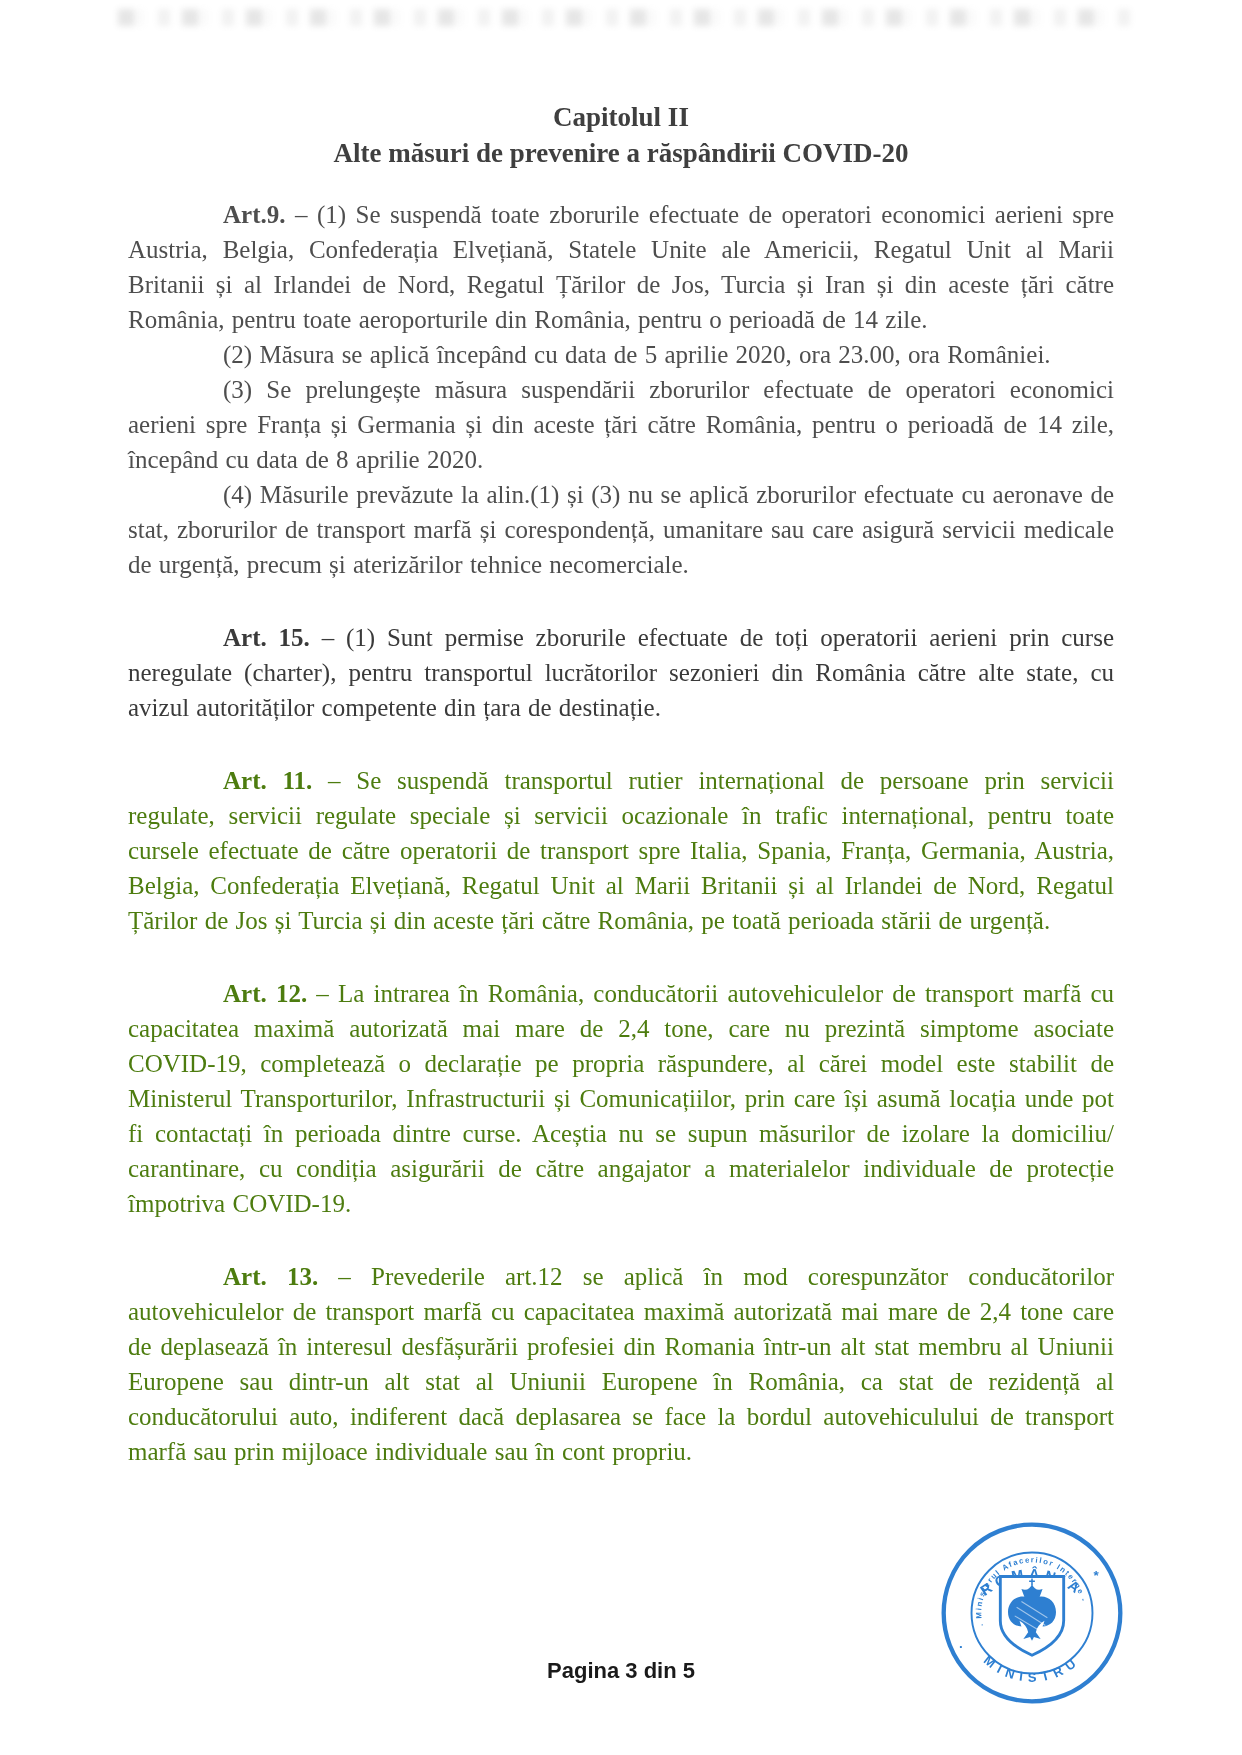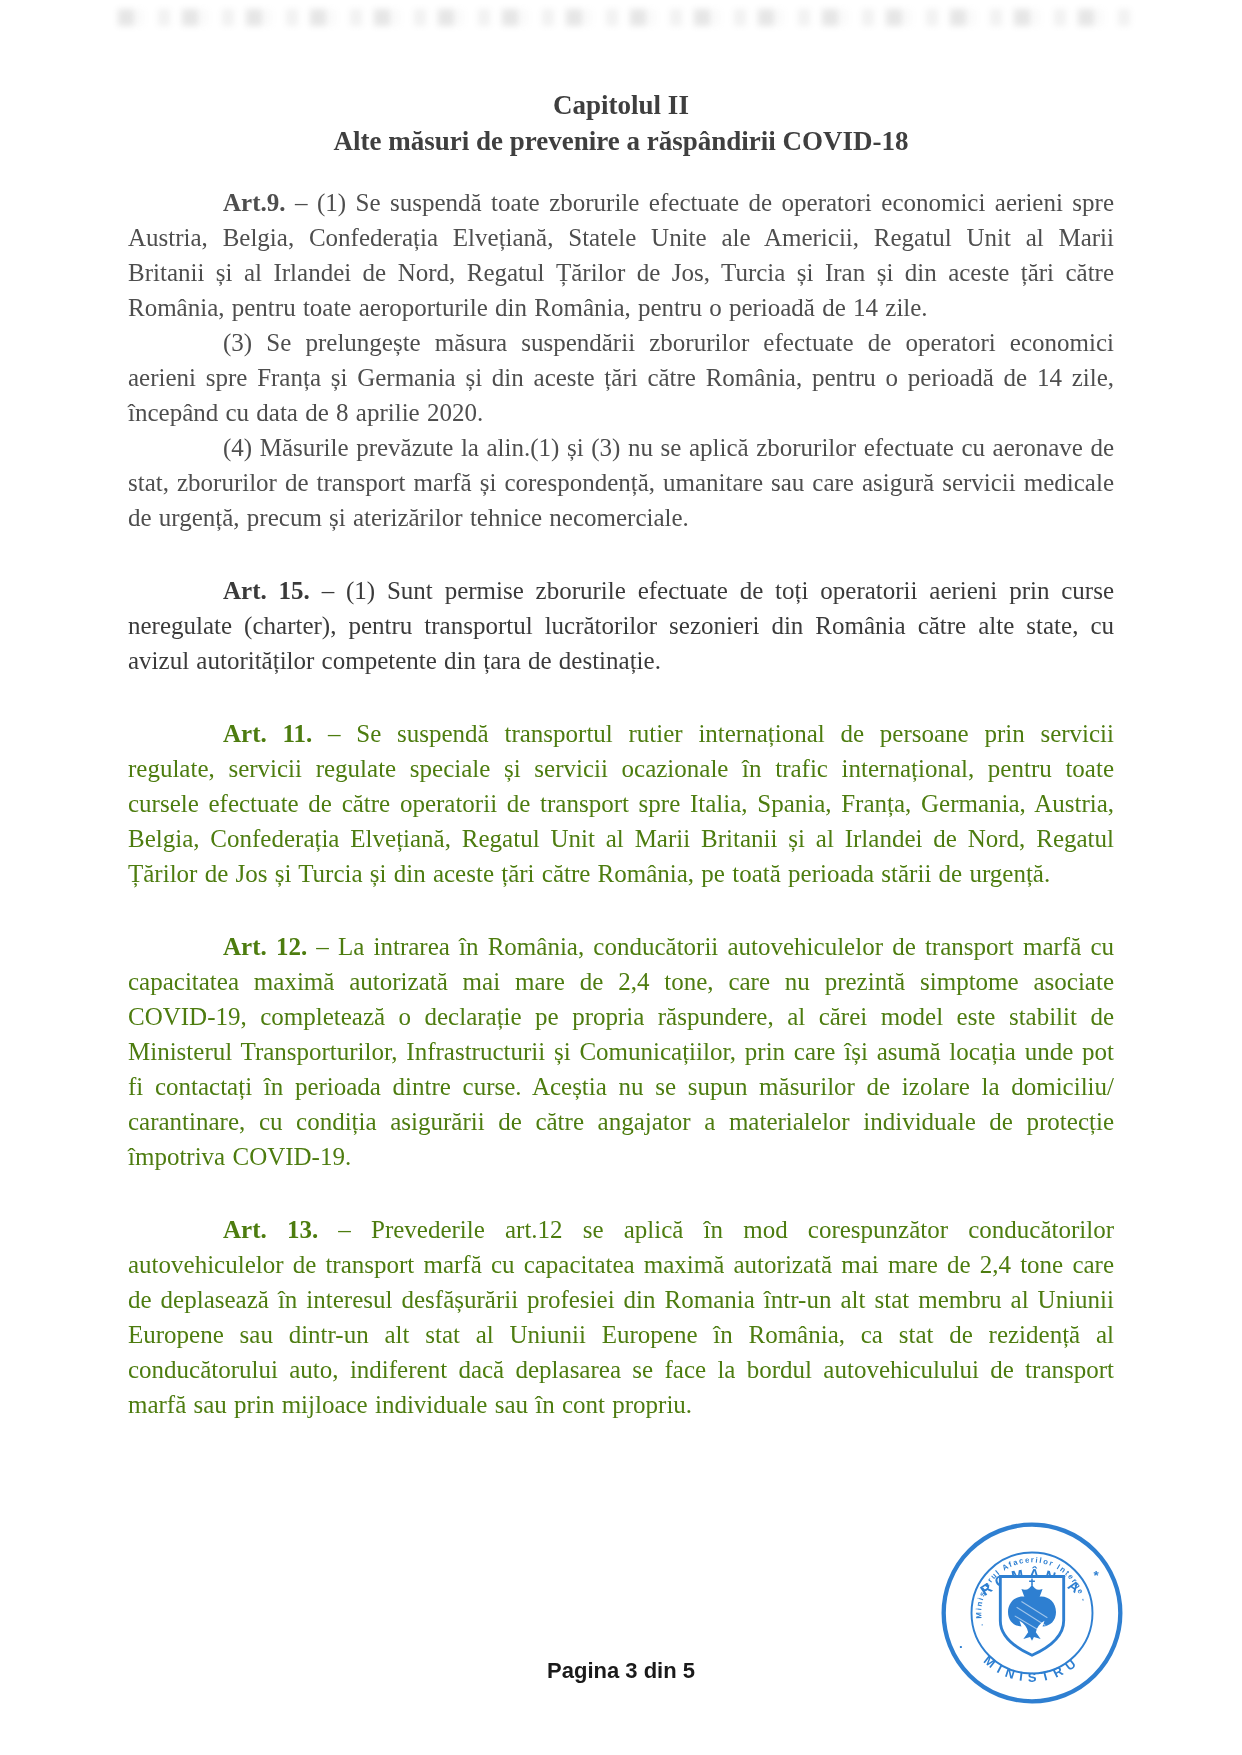--- a/index.html
+++ b/index.html
@@ -18,21 +18,21 @@
     background:repeating-linear-gradient(90deg,
       rgba(110,110,110,.38) 0 16px,
       rgba(190,190,190,.16) 16px 26px,
       rgba(255,255,255,0) 26px 40px,
       rgba(140,140,140,.26) 40px 52px,
       rgba(255,255,255,0) 52px 64px);
     filter:blur(3px);
     opacity:.45;
   }
 
-  .content{position:absolute;left:128px;top:87px;width:986px;}
+  .content{position:absolute;left:128px;top:99px;width:986px;}
 
   .heading{text-align:center;font-weight:bold;font-size:27px;line-height:36px;
     color:#3f3f3f;filter:blur(.3px);margin:0 0 26px 0;}
 
   .para{
     margin:0;
     font-size:25px;
     line-height:35px;
     text-align:justify;
     text-indent:95px;
@@ -63,25 +63,26 @@
 </head>
 <body>
 
 <div class="sheet">
 
   <div class="scan-artifact"></div>
 
   <div class="content">
     <div class="heading">
       <div>Capitolul II</div>
-      <div>Alte măsuri de prevenire a răspândirii COVID-18</div>
+      <div>Alte măsuri de prevenire a răspândirii COVID-20</div>
     </div>
     <div id="articles">
         <div class="article tone-a">
           <p class="para"><b class="lead">Art.9.</b><span> – (1) Se suspendă toate zborurile efectuate de operatori economici aerieni spre Austria, Belgia, Confederația Elvețiană, Statele Unite ale Americii, Regatul Unit al Marii Britanii și al Irlandei de Nord, Regatul Țărilor de Jos, Turcia și Iran și din aceste țări către România, pentru toate aeroporturile din România, pentru o perioadă de 14 zile.</span></p>
+          <p class="para"><b class="lead"></b><span>(2) Măsura se aplică începând cu data de 5 aprilie 2020, ora 23.00, ora României.</span></p>
           <p class="para"><b class="lead"></b><span>(3) Se prelungește măsura suspendării zborurilor efectuate de operatori economici aerieni spre Franța și Germania și din aceste țări către România, pentru o perioadă de 14 zile, începând cu data de 8 aprilie 2020.</span></p>
           <p class="para"><b class="lead"></b><span>(4) Măsurile prevăzute la alin.(1) și (3) nu se aplică zborurilor efectuate cu aeronave de stat, zborurilor de transport marfă și corespondență, umanitare sau care asigură servicii medicale de urgență, precum și aterizărilor tehnice necomerciale.</span></p>
         </div>
         <div class="article tone-b">
           <p class="para"><b class="lead">Art. 15.</b><span> – (1) Sunt permise zborurile efectuate de toți operatorii aerieni prin curse neregulate (charter), pentru transportul lucrătorilor sezonieri din România către alte state, cu avizul autorităților competente din țara de destinație.</span></p>
         </div>
         <div class="article tone-c">
           <p class="para"><b class="lead">Art. 11.</b><span> – Se suspendă transportul rutier internațional de persoane prin servicii regulate, servicii regulate speciale și servicii ocazionale în trafic internațional, pentru toate cursele efectuate de către operatorii de transport spre Italia, Spania, Franța, Germania, Austria, Belgia, Confederația Elvețiană, Regatul Unit al Marii Britanii și al Irlandei de Nord, Regatul Țărilor de Jos și Turcia și din aceste țări către România, pe toată perioada stării de urgență.</span></p>
         </div>
         <div class="article tone-c">

